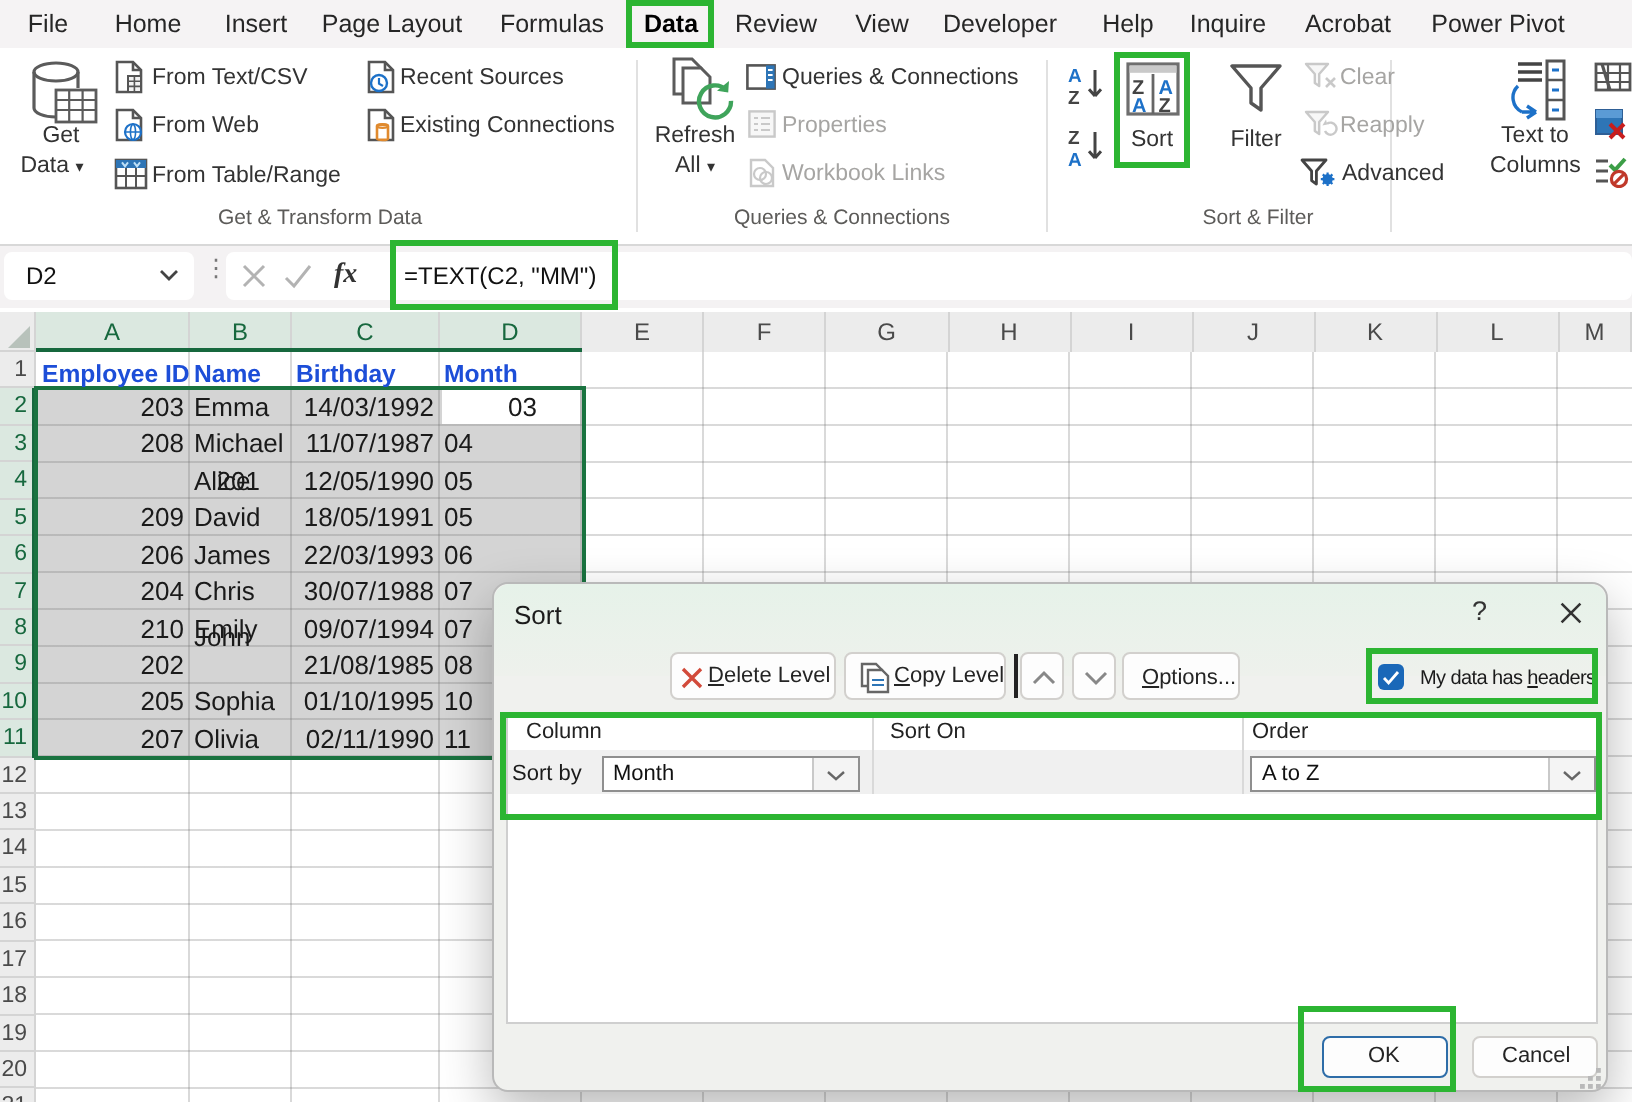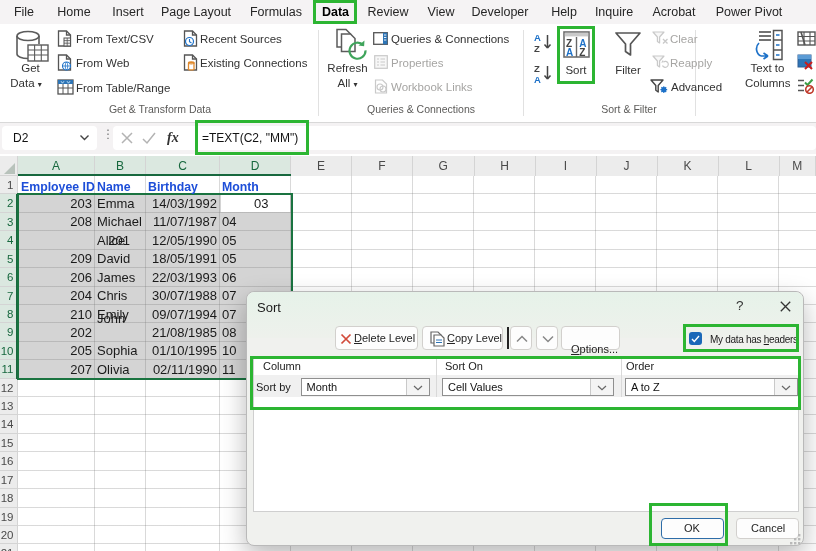--- a/index.html
+++ b/index.html
@@ -357,21 +357,21 @@
     <svg class="abs" style="left:5px;top:8px;" width="12" height="8" viewBox="0 0 12 8">
         <path d="M1 6.5 L6 1.5 L11 6.5" fill="none" stroke="#888" stroke-width="1.5"></path>
       </svg>
   </div>
   <div class="dbtn" style="left:289px;top:34px;width:22px;height:24px;">
     <svg class="abs" style="left:5px;top:8px;" width="12" height="8" viewBox="0 0 12 8">
         <path d="M1 1.5 L6 6.5 L11 1.5" fill="none" stroke="#888" stroke-width="1.5"></path>
       </svg>
   </div>
   <div class="dbtn" style="left:314px;top:34px;width:59px;height:24px;">
-      <span style="position:absolute;left:9px;top:16px;"><u>O</u>ptions...</span>
+      <span style="position:absolute;left:9px;top:6px;"><u>O</u>ptions...</span>
     </div>
 
   <div class="abs" style="left:442px;top:40px;width:13px;height:13px;background:#1a68b8;border-radius:3px;"></div>
   <svg class="abs" style="left:444px;top:43px;" width="9" height="8" viewBox="0 0 9 8">
       <path d="M1 4 l2.3 2.5 L8 1" fill="none" stroke="#fff" stroke-width="1.4"></path>
     </svg>
   <div class="abs" style="left:463px;top:42px;font-size:10px;letter-spacing:-0.3px;color:#1b1b1b;white-space:nowrap;">My data has <u>h</u>eaders</div>
 
   <div class="abs" style="left:6px;top:65px;width:546px;height:155px;background:#fff;border:1px solid #cfcfcf;box-sizing:border-box;">
     <div class="abs" style="left:0;top:16.5px;width:544px;height:1px;background:#e4e4e4;"></div>
@@ -384,27 +384,20 @@
     <div class="abs" style="left:2px;top:23px;font-size:11px;color:#1b1b1b;">Sort by</div>
 
     <div class="abs" style="left:46.5px;top:19.5px;width:129px;height:18px;background:#fff;border:1px solid #8f8f8f;box-sizing:border-box;">
       <div class="abs" style="left:5px;top:2.5px;font-size:11px;color:#111;">Month</div>
       <div class="abs" style="right:0;top:0;width:22px;height:16px;background:#f4f4f4;border-left:1px solid #c9c9c9;"></div>
       <svg class="abs" style="right:6px;top:6px;" width="10" height="6" viewBox="0 0 10 6">
           <path d="M1 1 l4 3.6 4 -3.6" fill="none" stroke="#666" stroke-width="1.2"></path>
         </svg>
     </div>
 
-    <div class="abs" style="left:188px;top:19.5px;width:172px;height:18px;background:#fff;border:1px solid #8f8f8f;box-sizing:border-box;">
-      <div class="abs" style="left:5px;top:2.5px;font-size:11px;color:#111;">Cell Values</div>
-      <div class="abs" style="right:0;top:0;width:22px;height:16px;background:#f4f4f4;border-left:1px solid #c9c9c9;"></div>
-      <svg class="abs" style="right:6px;top:6px;" width="10" height="6" viewBox="0 0 10 6">
-          <path d="M1 1 l4 3.6 4 -3.6" fill="none" stroke="#666" stroke-width="1.2"></path>
-        </svg>
-    </div>
 
     <div class="abs" style="left:371px;top:19.5px;width:173px;height:18px;background:#fff;border:1px solid #8f8f8f;box-sizing:border-box;">
       <div class="abs" style="left:5px;top:2.5px;font-size:11px;color:#111;">A to Z</div>
       <div class="abs" style="right:0;top:0;width:22px;height:16px;background:#f4f4f4;border-left:1px solid #c9c9c9;"></div>
       <svg class="abs" style="right:6px;top:6px;" width="10" height="6" viewBox="0 0 10 6">
           <path d="M1 1 l4 3.6 4 -3.6" fill="none" stroke="#666" stroke-width="1.2"></path>
         </svg>
     </div>
   </div>
 

